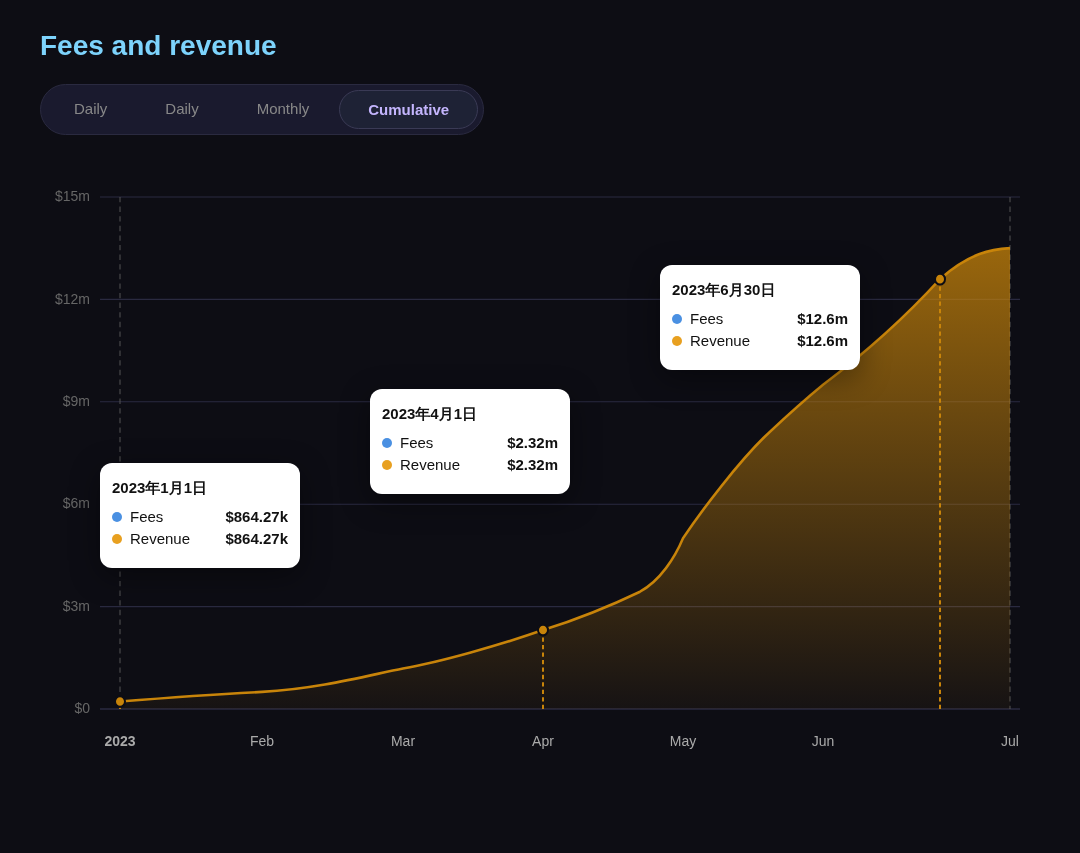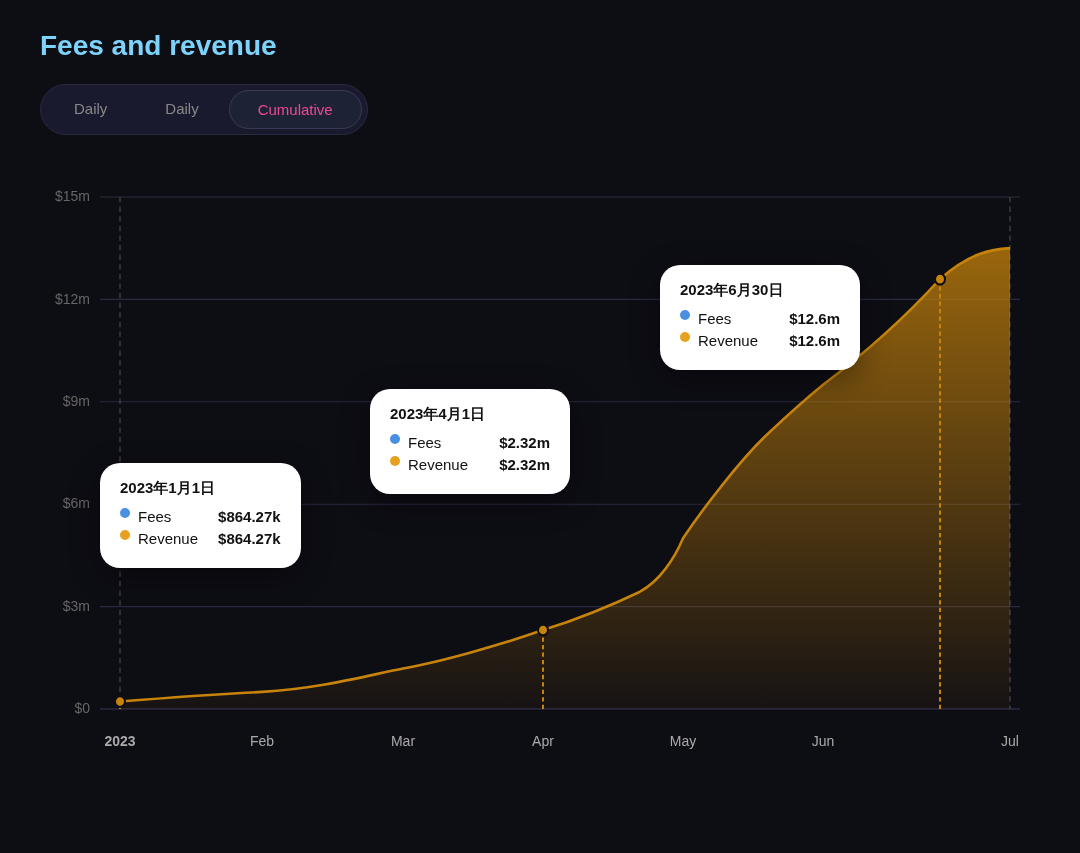--- a/index.html
+++ b/index.html
@@ -35,57 +35,58 @@
       padding: 10px 28px;
       border-radius: 50px;
       cursor: pointer;
       font-size: 15px;
       color: #888;
       transition: all 0.2s;
     }
 
     .tab-item.active {
       background: #1e2235;
-      color: #ec4899;
-      font-weight: 400;
+      color: #c4b5fd;
+      font-weight: 700;
       border: 1px solid #3a3a55;
     }
 
     .chart-area {
       position: relative;
       width: 100%;
       height: 640px;
     }
 
     .chart-svg {
       width: 100%;
       height: 100%;
     }
 
     
     .tooltip {
       position: absolute;
       background: #ffffff;
       color: #111;
-      border-radius: 20px;
-      padding: 16px 20px;
+      border-radius: 12px;
+      padding: 16px 12px;
       box-shadow: 0 8px 30px rgba(0,0,0,0.4);
       min-width: 200px;
       pointer-events: none;
     }
 
     .tooltip-date {
       font-size: 15px;
       font-weight: 600;
       color: #111;
       margin-bottom: 10px;
     }
 
     .tooltip-row {
       display: flex;
+      align-items: center;
       gap: 8px;
       font-size: 15px;
       margin-bottom: 5px;
       color: #111;
     }
 
     .tooltip-dot {
       width: 10px;
       height: 10px;
       border-radius: 50%;
@@ -123,20 +124,21 @@
 
 
 
 
 <h1 class="page-title">Fees and revenue</h1>
 
 
 <div class="tab-bar">
   <div class="tab-item">Daily</div>
   <div class="tab-item">Daily</div>
+  <div class="tab-item">Monthly</div>
   <div class="tab-item active">Cumulative</div>
 </div>
 
 
 <div class="chart-area">
   <svg class="chart-svg" viewBox="0 0 1000 600" preserveAspectRatio="none">
     <defs>
       <linearGradient id="areaGrad" x1="0" y1="0" x2="0" y2="1">
         <stop offset="0%" stop-color="#c8840a" stop-opacity="0.75"></stop>
         <stop offset="100%" stop-color="#c8840a" stop-opacity="0.05"></stop>

